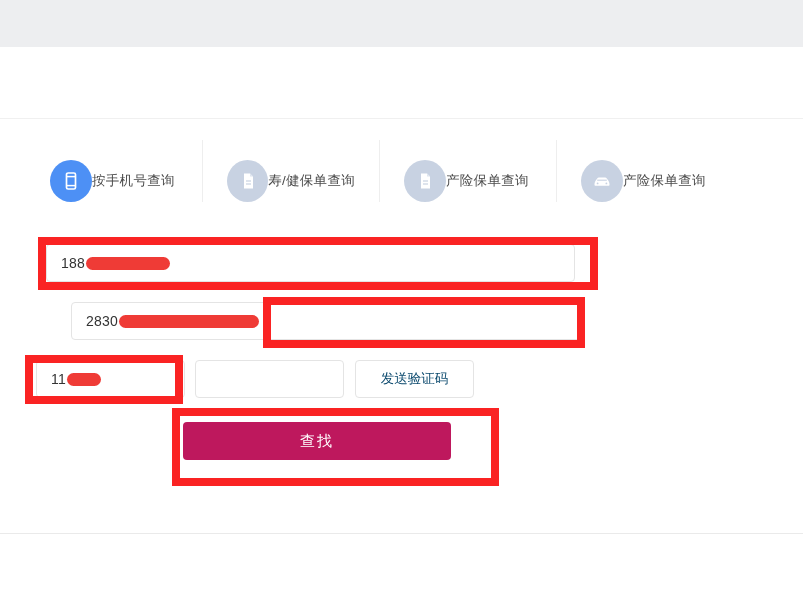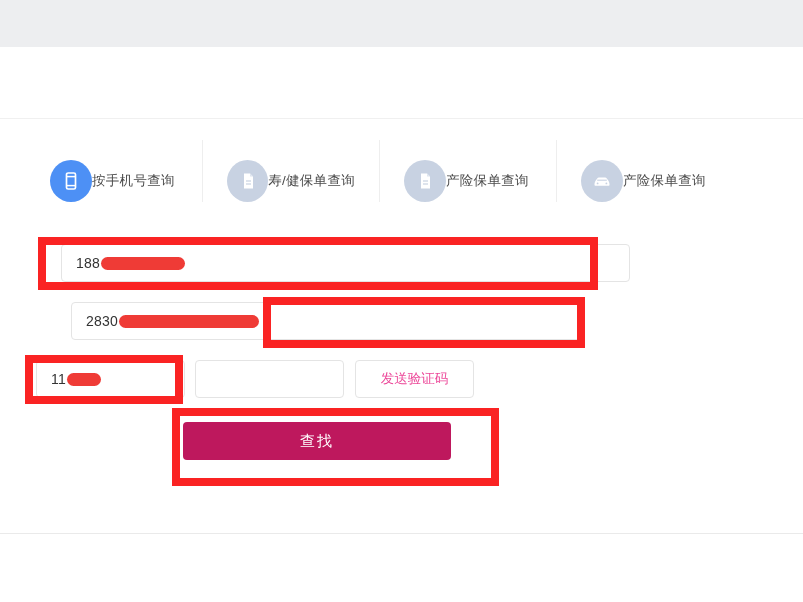--- a/index.html
+++ b/index.html
@@ -116,23 +116,23 @@
     border-radius: 9px;
     height: 13px;
     vertical-align: middle;
     margin-left: 1px;
   }
   .val { white-space: nowrap; letter-spacing: 0.2px; }
 
   
   .row-phone {
     position: absolute;
-    left: 61px;
+    left: 46px;
     top: 6px;
-    width: 569px;
+    width: 529px;
   }
 
   
   .row-id {
     position: absolute;
     left: 53px;
     top: 64px;
     width: 529px;
     display: flex;
   }
@@ -168,21 +168,21 @@
   .code-mid  { flex: 0 0 149px; width: 149px; margin-left: 10px; }
   .code-btn {
     flex: 0 0 119px;
     width: 119px;
     margin-left: 11px;
     height: 38px;
     box-sizing: border-box;
     border: 1px solid #e4e4e4;
     border-radius: 4px;
     background: #ffffff;
-    color: #ec4899;
+    color: #0c4a6e;
     font-size: 13.5px;
     display: flex;
     align-items: center;
     justify-content: center;
     cursor: pointer;
   }
 
   
   .row-submit {
     position: absolute;

